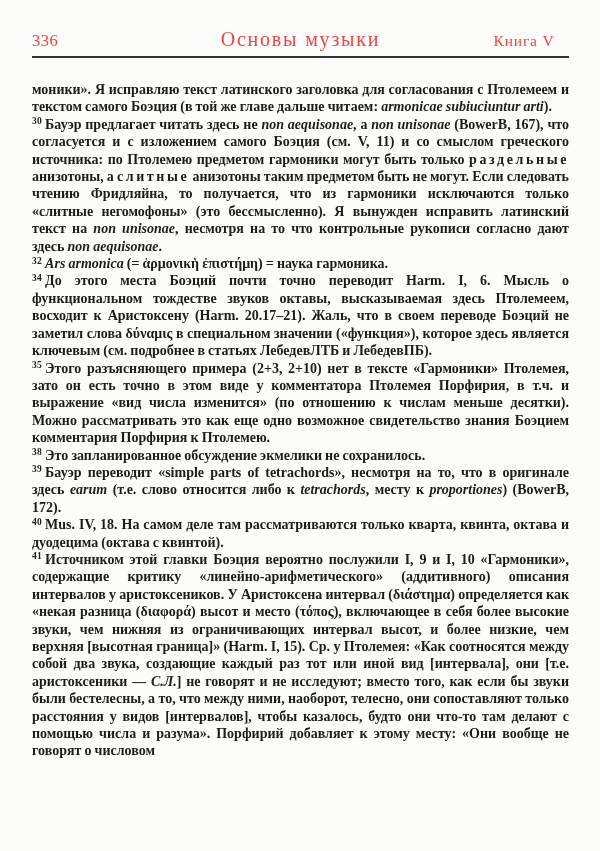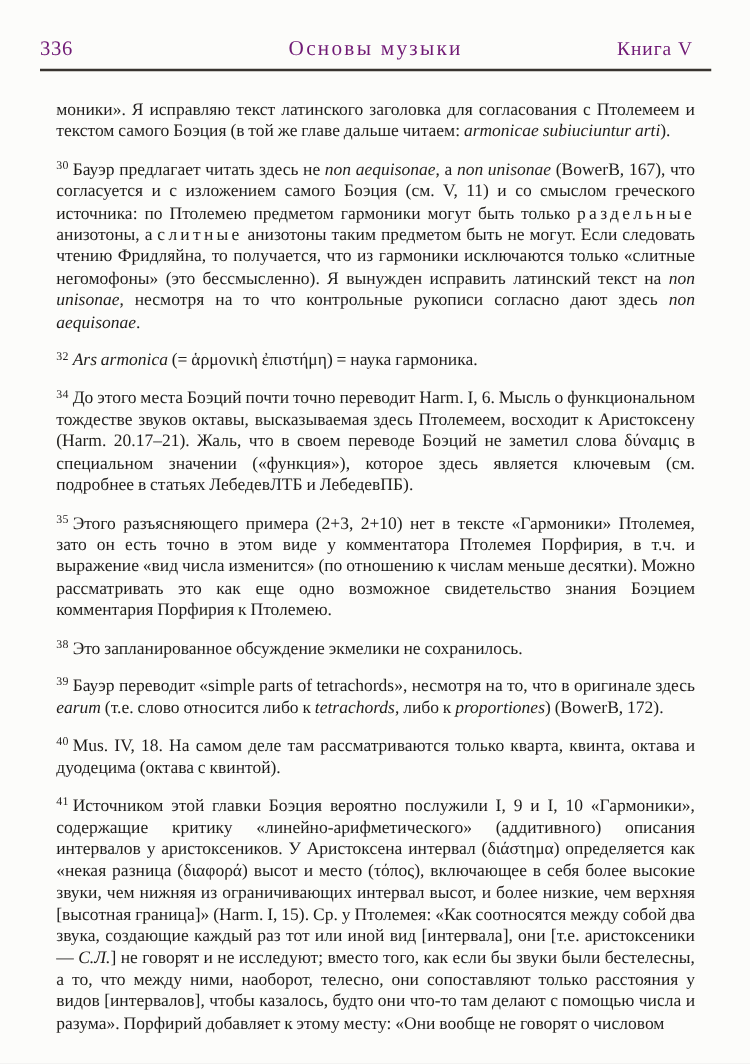--- a/index.html
+++ b/index.html
@@ -17,32 +17,32 @@
     font-family: "Liberation Serif", "DejaVu Serif", serif;
     box-sizing: border-box;
     padding: 30px 31px 0 32px;
     overflow: hidden;
   }
   .page-header {
     display: flex;
     align-items: baseline;
     font-size: 16px;
     line-height: 18px;
-    color: #701a75;
+    color: #ef4444;
   }
   .page-number {
     width: 90px;
     font-size: 16.5px;
     letter-spacing: 0.5px;
   }
   .running-title {
     flex: 1;
     text-align: center;
     letter-spacing: 1.8px;
-    font-size: 17px;
+    font-size: 20px;
   }
   .book-label {
     width: 90px;
     text-align: center;
     letter-spacing: 0.8px;
     font-size: 15.5px;
   }
   .header-rule {
     border: none;
     border-top: 2px solid #38342f;
@@ -51,22 +51,23 @@
   .page-body {
     margin-top: 23px;
     font-size: 14px;
     line-height: 17.4px;
     text-align: justify;
     word-spacing: -0.4px;
     hyphens: auto;
     -webkit-hyphens: auto;
   }
   .page-body p {
-    margin: 13px;
+    margin: 0;
     text-indent: 0;
+    font-weight: bold;
   }
   .fn-num {
     display: inline-block;
     font-size: 9.5px;
     line-height: 0;
     position: relative;
     top: -4.5px;
     margin-right: 3px;
     letter-spacing: 0.3px;
   }
@@ -83,17 +84,17 @@
     <span class="book-label">Книга V</span>
   </div>
   <hr class="header-rule">
   <div class="page-body">
       <p><span>моники». Я исправляю текст латинского заголовка для согласования с Птолемеем и текстом самого Боэция (в той же главе дальше читаем: </span><span class="it">armonicae subiuciuntur arti</span><span>).</span></p>
       <p><span class="fn-num">30</span><span>Бауэр предлагает читать здесь не </span><span class="it">non aequisonae</span><span>, а </span><span class="it">non unisonae</span><span> (BowerB, 167), что согласуется и с изложением самого Боэция (см. V, 11) и со смыслом греческого источника: по Птолемею предметом гармоники могут быть только </span><span class="sp">раздельные</span><span> анизотоны, а </span><span class="sp">слитные</span><span> анизотоны таким предметом быть не могут. Если следовать чтению Фридляйна, то получается, что из гармоники исключаются только «слитные негомофоны» (это бессмысленно). Я вынужден исправить латинский текст на </span><span class="it">non unisonae</span><span>, несмотря на то что контрольные рукописи согласно дают здесь </span><span class="it">non aequisonae</span><span>.</span></p>
       <p><span class="fn-num">32</span><span class="it">Ars armonica</span><span> (= ἁρμονικὴ ἐπιστήμη) = наука гармоника.</span></p>
       <p><span class="fn-num">34</span><span>До этого места Боэций почти точно переводит Harm. I, 6. Мысль о функциональном тождестве звуков октавы, высказываемая здесь Птолемеем, восходит к Аристоксену (Harm. 20.17–21). Жаль, что в своем переводе Боэций не заметил слова δύναμις в специальном значении («функция»), которое здесь является ключевым (см. подробнее в статьях ЛебедевЛТБ и ЛебедевПБ).</span></p>
       <p><span class="fn-num">35</span><span>Этого разъясняющего примера (2+3, 2+10) нет в тексте «Гармоники» Птолемея, зато он есть точно в этом виде у комментатора Птолемея Порфирия, в т.ч. и выражение «вид числа изменится» (по отношению к числам меньше десятки). Можно рассматривать это как еще одно возможное свидетельство знания Боэцием комментария Порфирия к Птолемею.</span></p>
       <p><span class="fn-num">38</span><span>Это запланированное обсуждение экмелики не сохранилось.</span></p>
-      <p><span class="fn-num">39</span><span>Бауэр переводит «simple parts of tetrachords», несмотря на то, что в оригинале здесь </span><span class="it">earum</span><span> (т.е. слово относится либо к </span><span class="it">tetrachords</span><span>, либо к </span><span class="it">proportiones</span><span>) (BowerB, 172).</span></p>
+      <p><span class="fn-num">39</span><span>Бауэр переводит «simple parts of tetrachords», несмотря на то, что в оригинале здесь </span><span class="it">earum</span><span> (т.е. слово относится либо к </span><span class="it">tetrachords</span><span>, месту к </span><span class="it">proportiones</span><span>) (BowerB, 172).</span></p>
       <p><span class="fn-num">40</span><span>Mus. IV, 18. На самом деле там рассматриваются только кварта, квинта, октава и дуодецима (октава с квинтой).</span></p>
       <p><span class="fn-num">41</span><span>Источником этой главки Боэция вероятно послужили I, 9 и I, 10 «Гармоники», содержащие критику «линейно-арифметического» (аддитивного) описания интервалов у аристоксеников. У Аристоксена интервал (διάστημα) определяется как «некая разница (διαφορά) высот и место (τόπος), включающее в себя более высокие звуки, чем нижняя из ограничивающих интервал высот, и более низкие, чем верхняя [высотная граница]» (Harm. I, 15). Ср. у Птолемея: «Как соотносятся между собой два звука, создающие каждый раз тот или иной вид [интервала], они [т.е. аристоксеники — </span><span class="it">С.Л.</span><span>] не говорят и не исследуют; вместо того, как если бы звуки были бестелесны, а то, что между ними, наоборот, телесно, они сопоставляют только расстояния у видов [интервалов], чтобы казалось, будто они что-то там делают с помощью числа и разума». Порфирий добавляет к этому месту: «Они вообще не говорят о числовом</span></p>
     </div>
 </div>
 
 </body></html>

